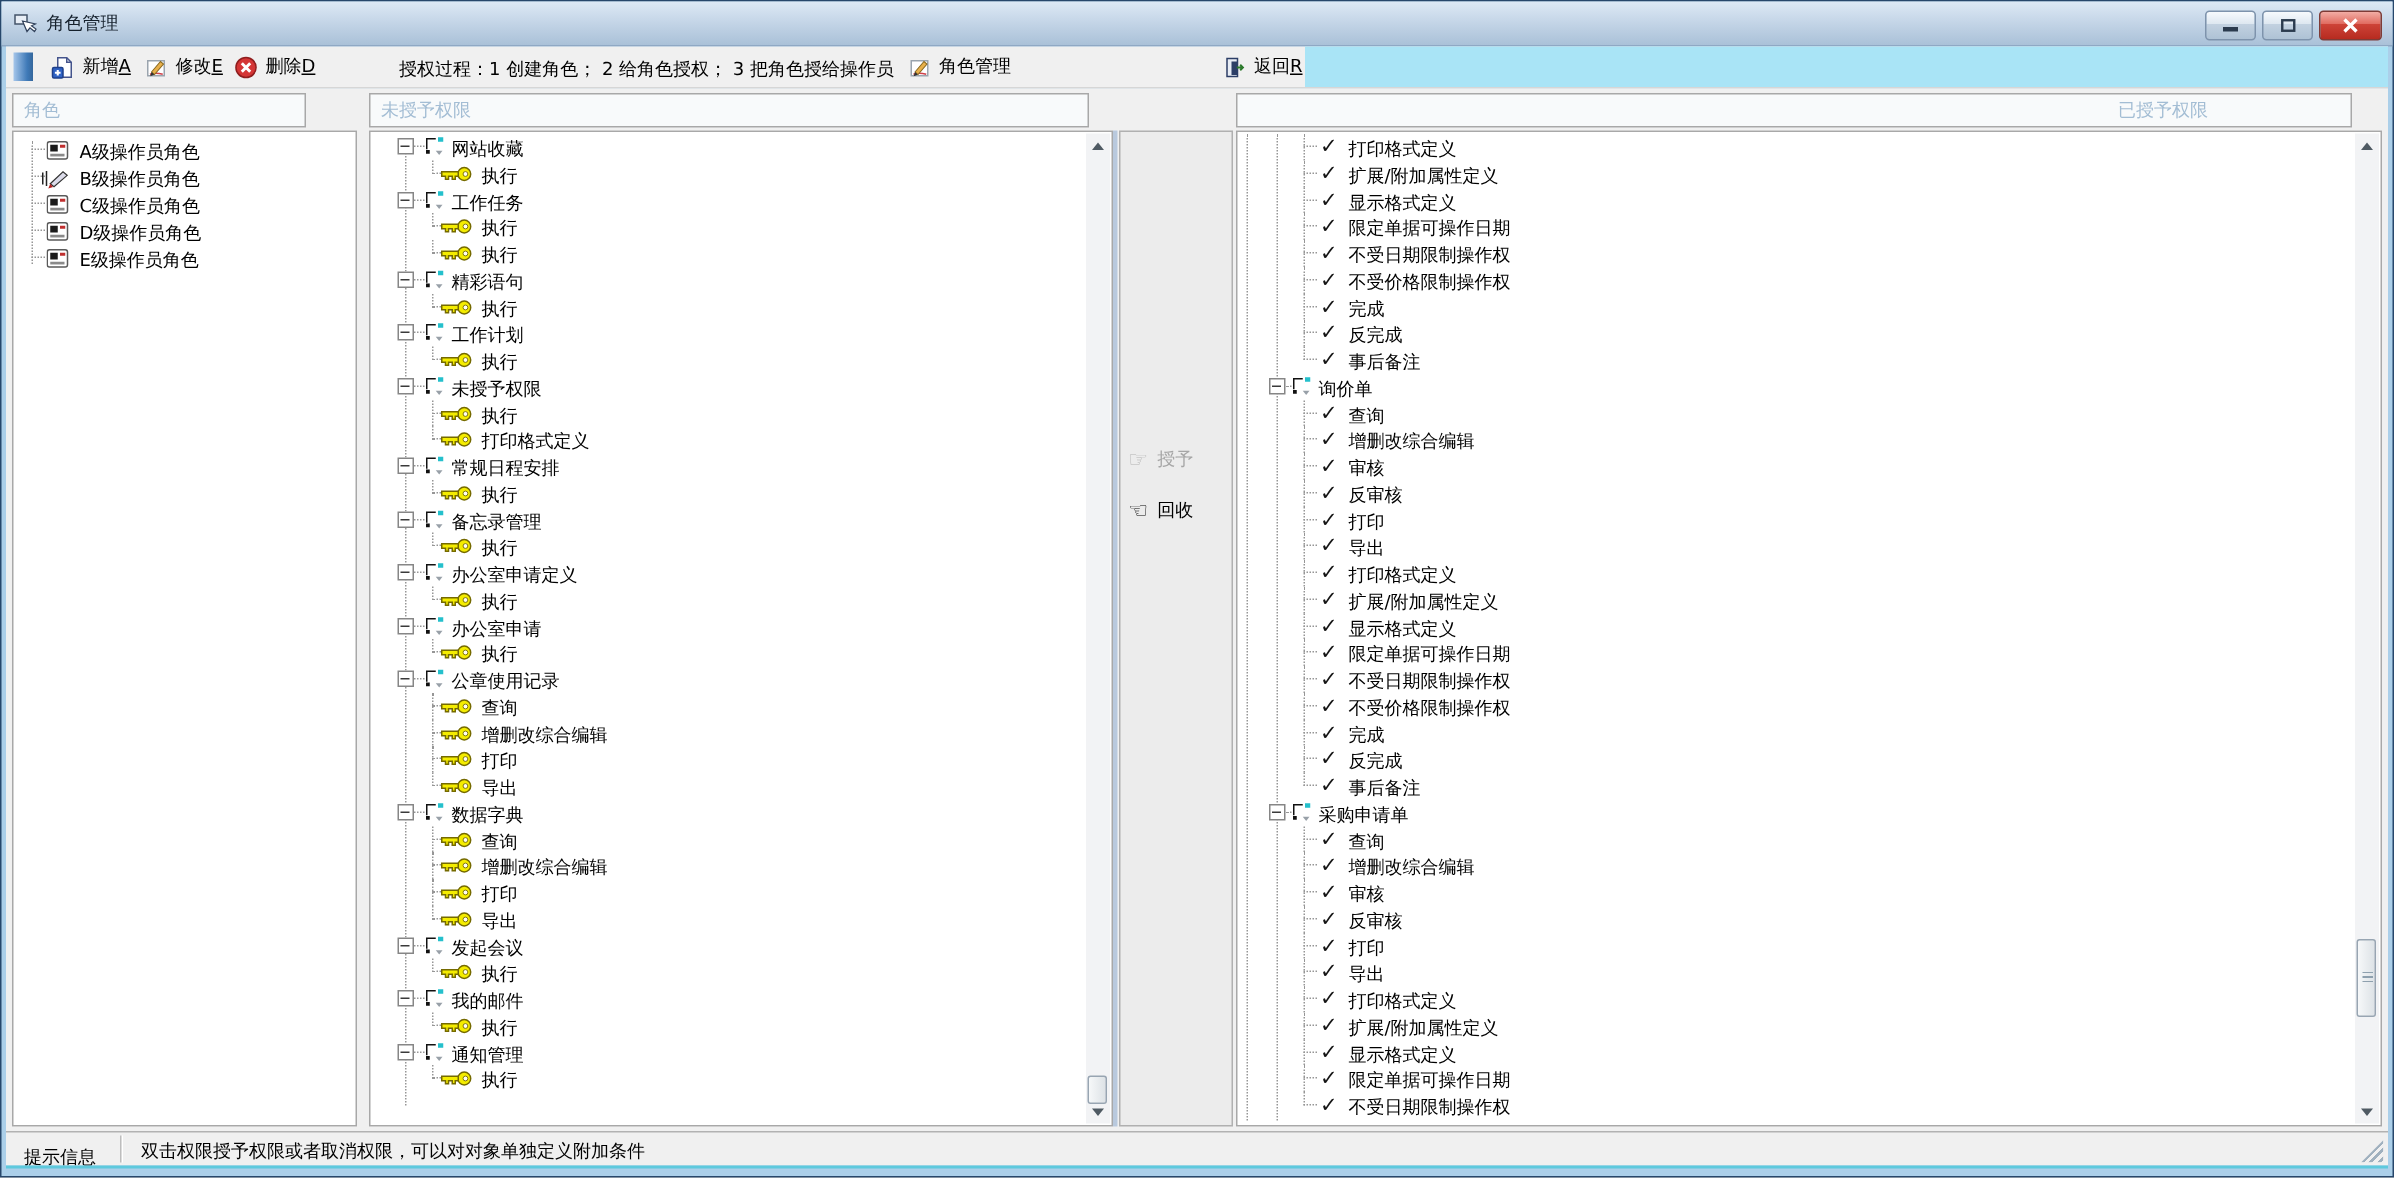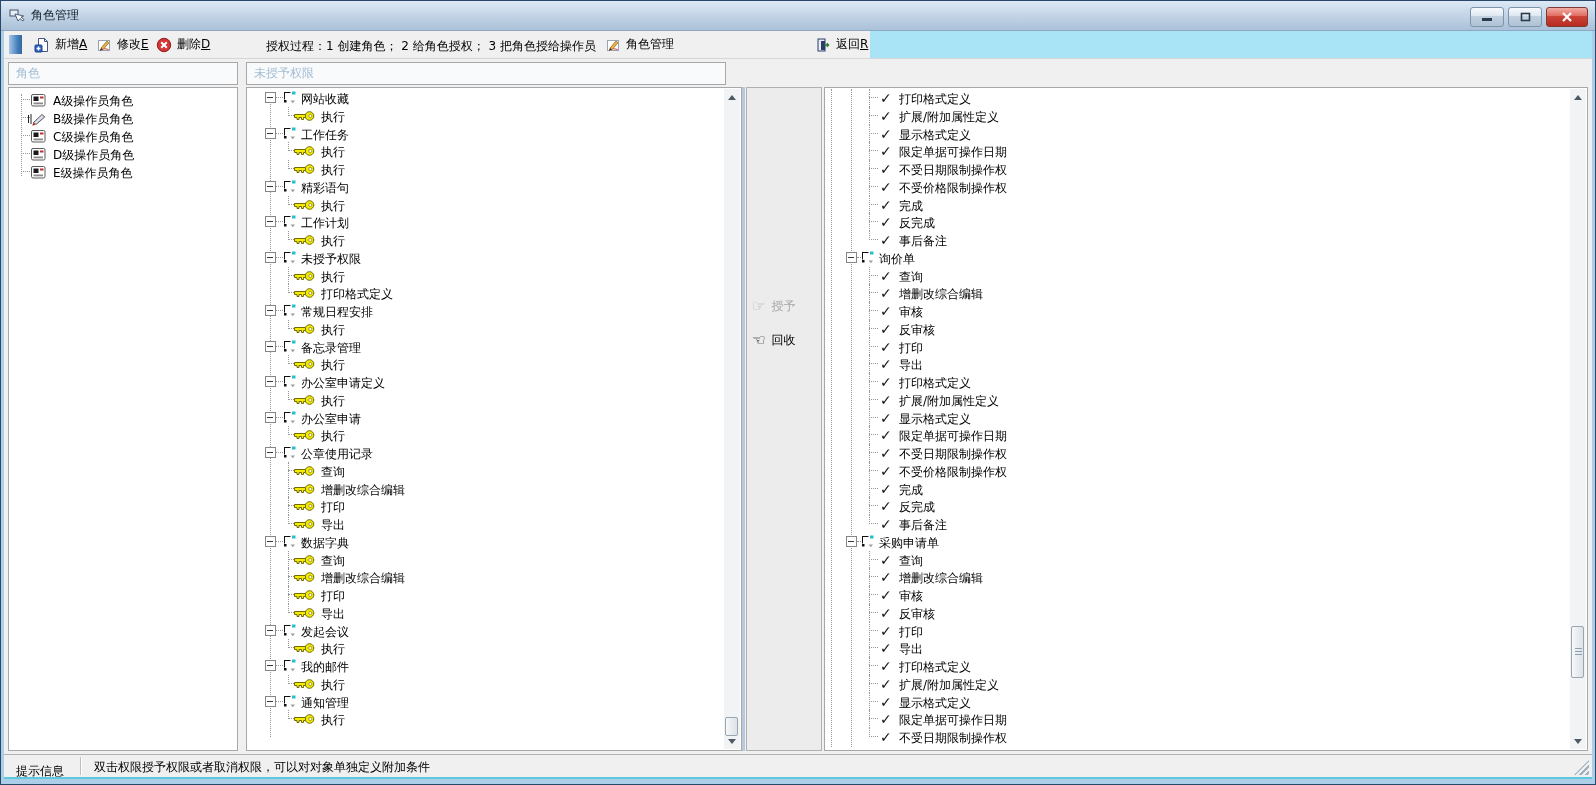--- a/index.html
+++ b/index.html
@@ -20,21 +20,21 @@
   .toolbar{position:absolute;left:4px;top:31px;width:1588px;height:28px;background:#f0f0f0;border-bottom:1px solid #d6d6d6;box-sizing:border-box;}
   .tb-cyan{position:absolute;left:866px;top:0;width:722px;height:27px;background:#a9e4f6;}
   .gripper{position:absolute;left:5px;top:4px;width:13px;height:19px;background:linear-gradient(90deg,#a6c6ea,#3f7ab8 70%,#35679c);}
   .tbtn{position:absolute;top:3px;height:21px;display:flex;align-items:center;gap:5px;white-space:nowrap;cursor:default;}
   .tbtn u{text-decoration:underline;}
   .tb-text{position:absolute;top:7px;white-space:nowrap;}
   
   .content{position:absolute;left:4px;top:59px;width:1588px;height:695px;background:#f0f0f0;}
   .hdr{position:absolute;height:23px;border:1px solid #a8a8a8;background:#f8fafb;color:#a3bdd4;line-height:21px;padding:0 7px;box-sizing:border-box;white-space:nowrap;}
   .treebox{position:absolute;top:87px;height:664px;background:#fff;border:1px solid #a8a8a8;box-sizing:border-box;overflow:hidden;}
-  #hdr-left{left:8px;top:62px;width:230px;}
+  #hdr-left{left:8px;top:62px;width:196px;}
   #hdr-mid{left:246px;top:62px;width:480px;}
   #hdr-right{left:824px;top:62px;width:744px;text-align:right;padding-right:95px;}
   #tree-left{left:8px;width:230px;}
   #tree-mid{left:246px;width:496px;}
   #tree-right{left:824px;width:764px;}
   .sep-line{position:absolute;left:742px;top:87px;width:3px;height:664px;background:#b9c9dd;}
   .btnstrip{position:absolute;left:746px;top:87px;width:76px;height:664px;background:#ececec;border:1px solid #b0b0b0;box-sizing:border-box;}
   .strip-btn{position:absolute;left:5px;width:68px;height:18px;display:flex;align-items:center;gap:6px;cursor:default;}
   .strip-btn .hand{font-size:15px;line-height:12px;}
   #btn-grant{top:209px;color:#a6a6a6;}
@@ -155,20 +155,21 @@
         <path d="M9.5 8 h4 M11.8 6.2 L13.6 8 l-1.8 1.8" stroke="#2c7a2c" fill="none" stroke-width="1.3"></path>
       </svg>
       <span><span>返回</span><u>R</u></span>
     </div>
   </div>
 
   <div class="content"></div>
 
   <div class="hdr" id="hdr-left">角色</div>
   <div class="hdr" id="hdr-mid">未授予权限</div>
+  <div class="hdr" id="hdr-right">已授予权限</div>
 
   <div class="treebox" id="tree-left">
     <div class="rows" id="tree-left-rows" style="padding-top:2px">
       <span class="vline" style="left:12px;top:5px;height:82px"></span>
     <div class="trow lrow">
           <span class="hstub" style="left:12px;width:9px"></span>
           <span class="nicon" style="left:22px;top:3px">
             <svg width="15" height="13" viewBox="0 0 15 13">
               <rect x="0.5" y="0.5" width="13.5" height="11.5" rx="1.5" fill="#fff" stroke="#5a5a5a"></rect>
               <rect x="2.5" y="2.5" width="5" height="4.5" fill="#1a1a1a"></rect>

